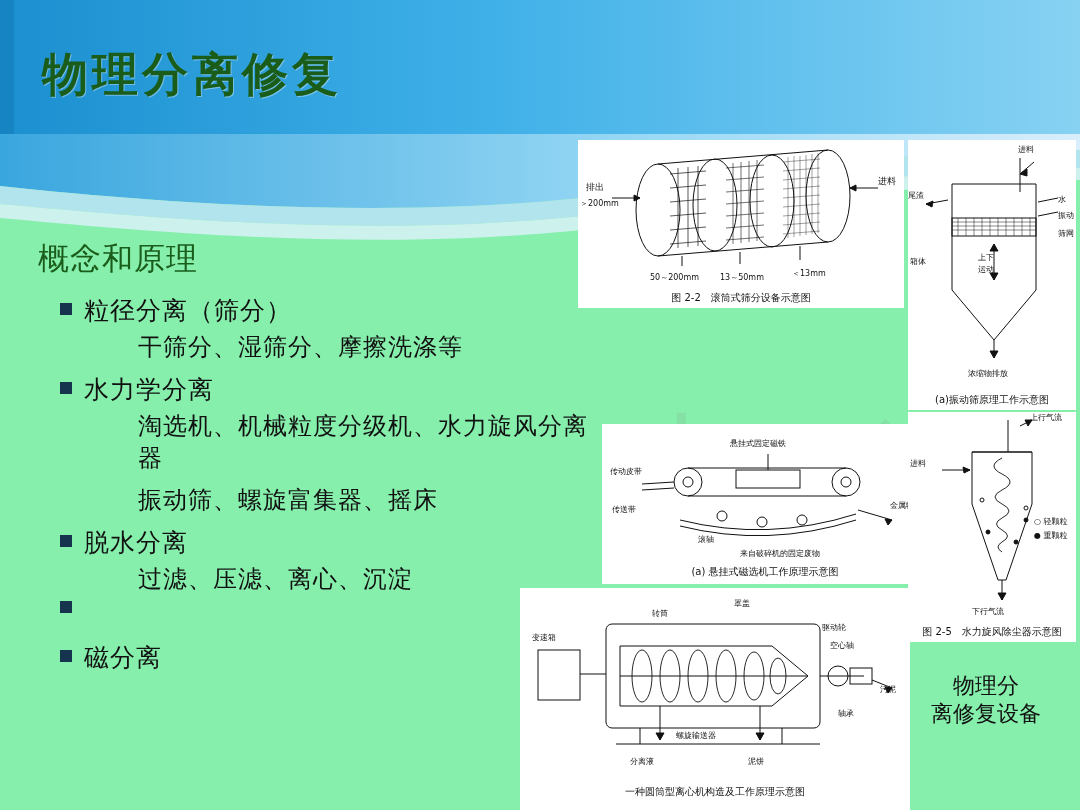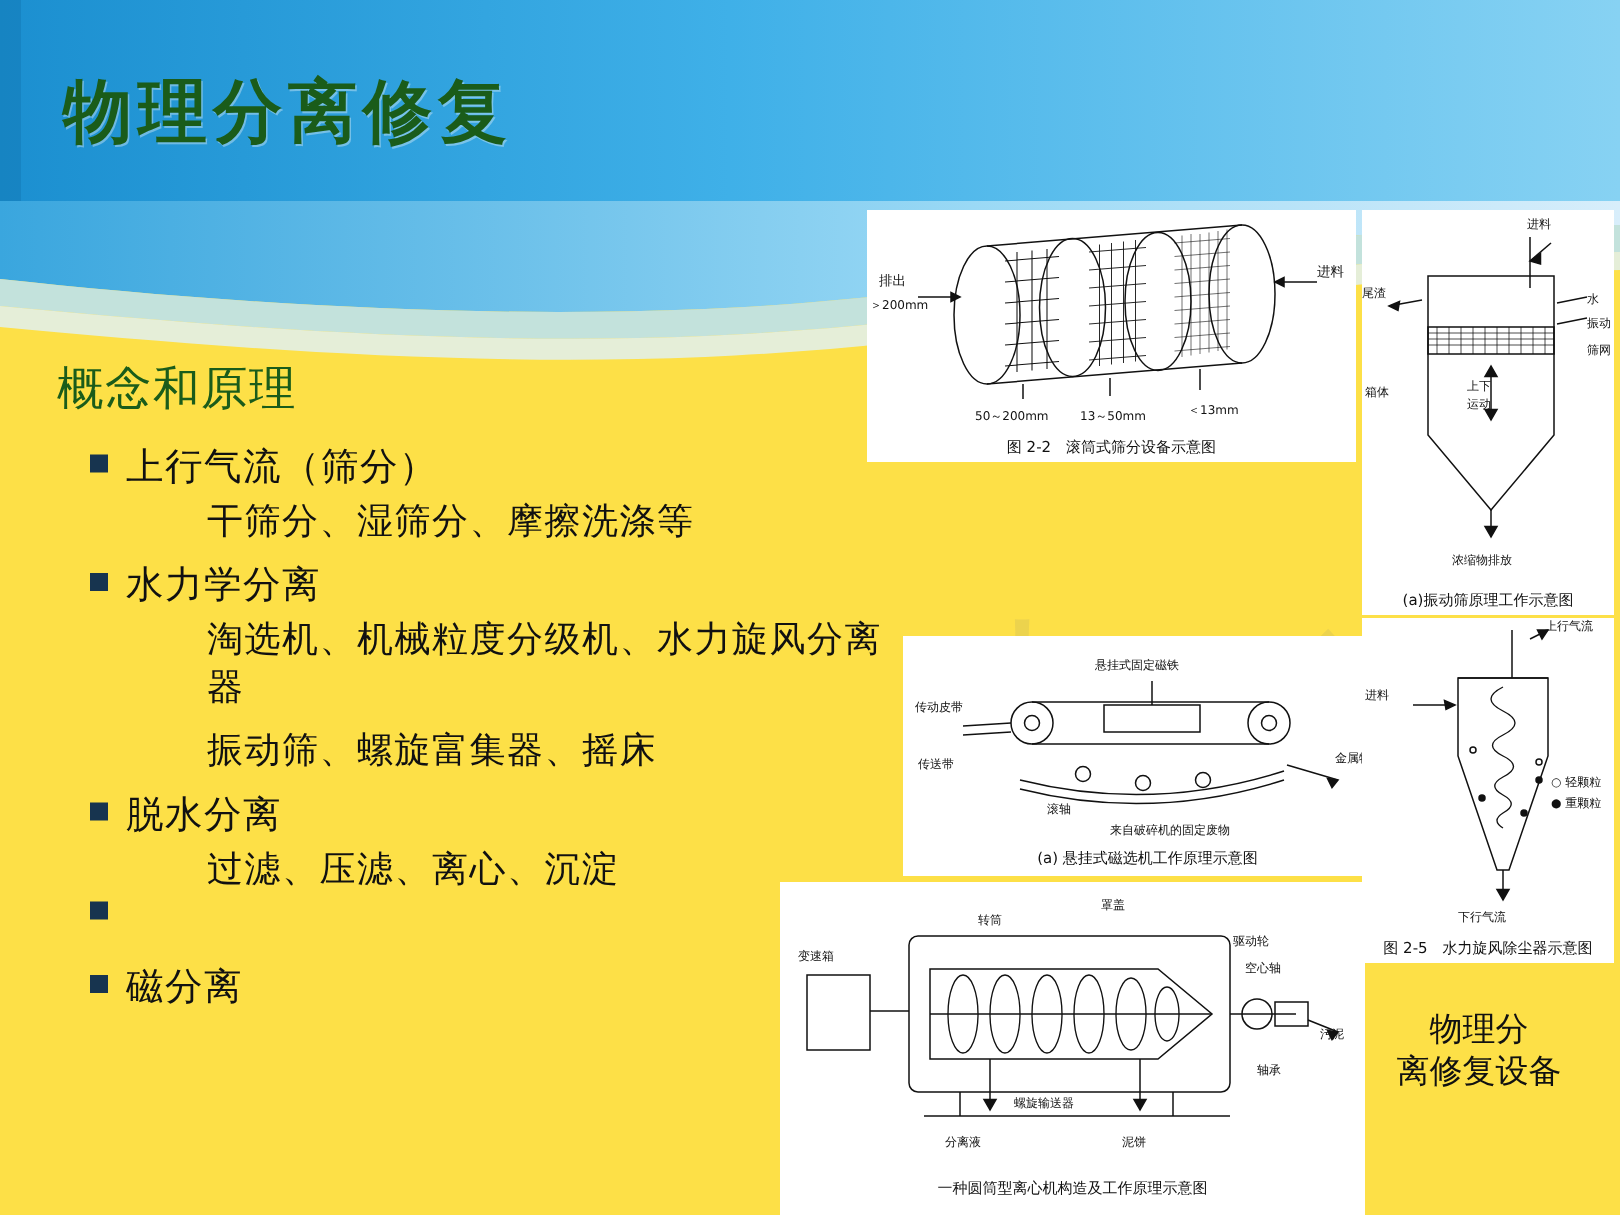--- a/index.html
+++ b/index.html
@@ -12,21 +12,21 @@
     background: #ffffff;
     font-family: "Liberation Sans", sans-serif;
     overflow: hidden;
     position: relative;
   }
   .slide {
     position: absolute;
     left: 0; top: 0;
     width: 1080px;
     height: 810px;
-    background: #fde047;
+    background: #86efac;
     overflow: hidden;
   }
   
   .header-band {
     position: absolute;
     left: 0; top: 0;
     width: 1080px;
     height: 240px;
     overflow: hidden;
   }
@@ -164,21 +164,21 @@
 
   <div class="slide-title">物理分离修复</div>
 
   <div class="content-left">
     <div class="section-heading">概念和原理</div>
 
     <ul class="bullets">
       <li>
         <div class="bullet-row">
           <span class="bullet-marker"></span>
-          <span class="bullet-text">上行气流（筛分）</span>
+          <span class="bullet-text">粒径分离（筛分）</span>
         </div>
         <div class="sub-text">干筛分、湿筛分、摩擦洗涤等</div>
       </li>
       <li>
         <div class="bullet-row">
           <span class="bullet-marker"></span>
           <span class="bullet-text">水力学分离</span>
         </div>
         <div class="sub-text">淘选机、机械粒度分级机、水力旋风分离器</div>
       </li>

